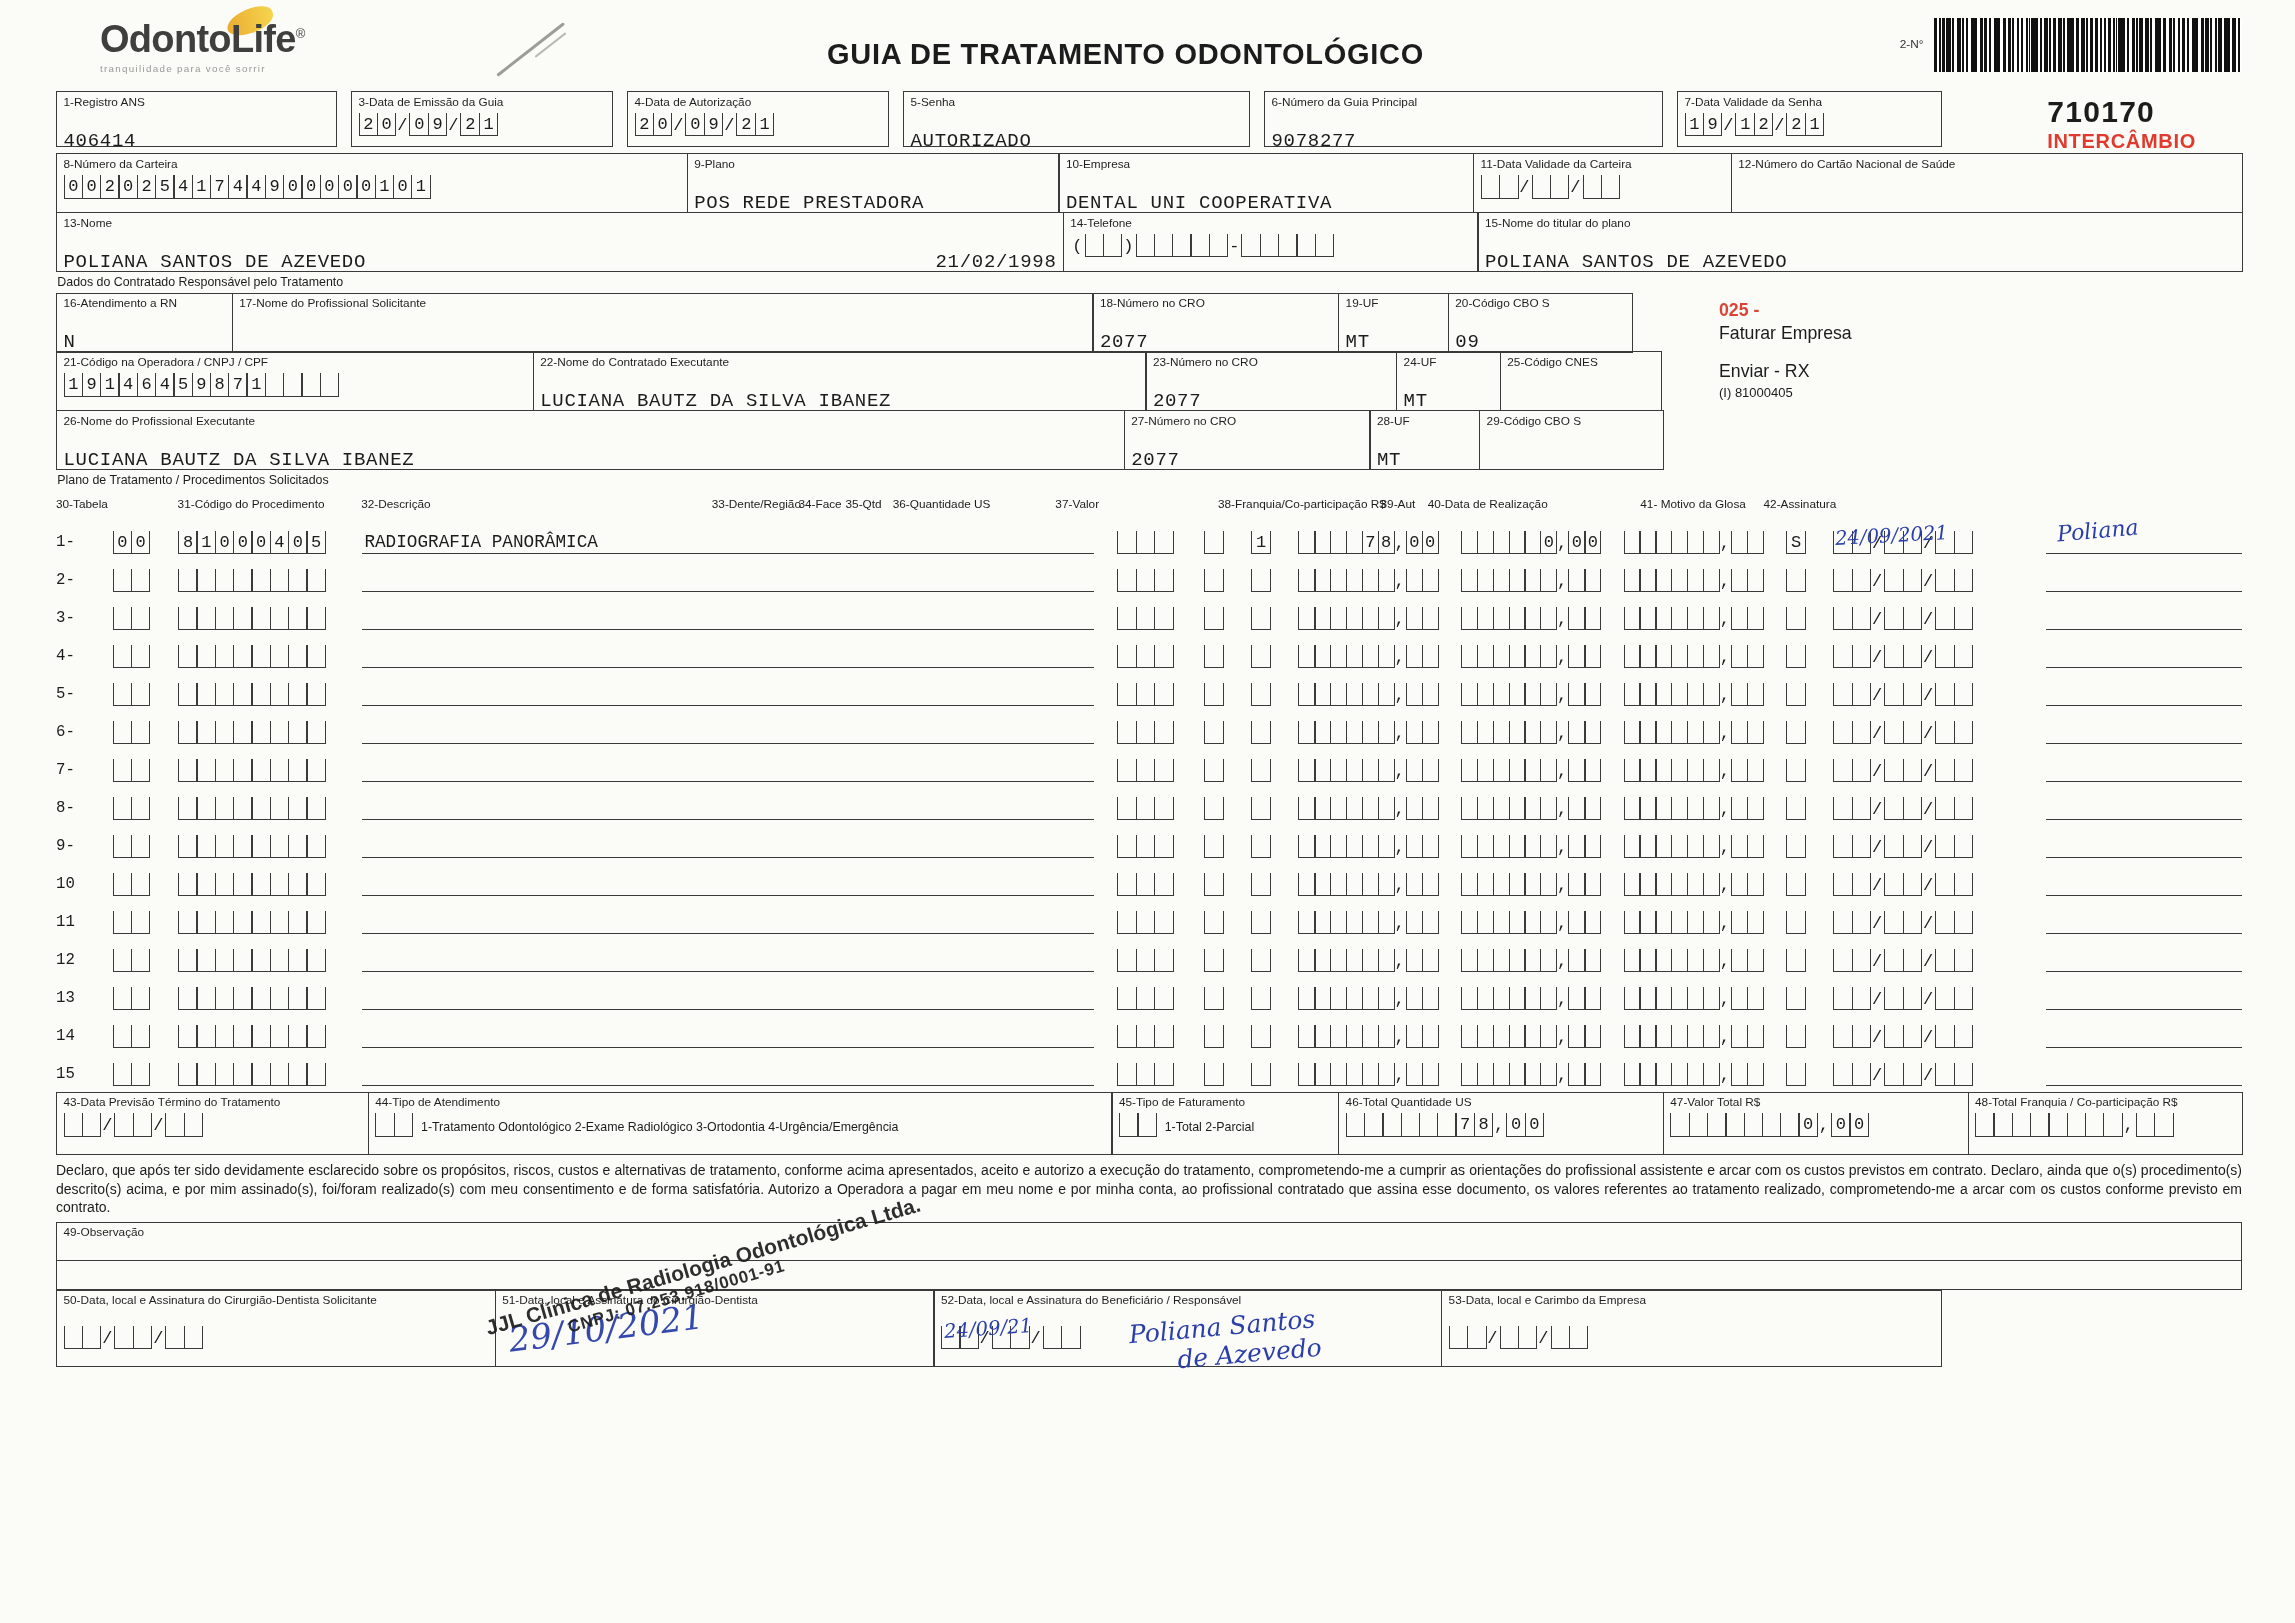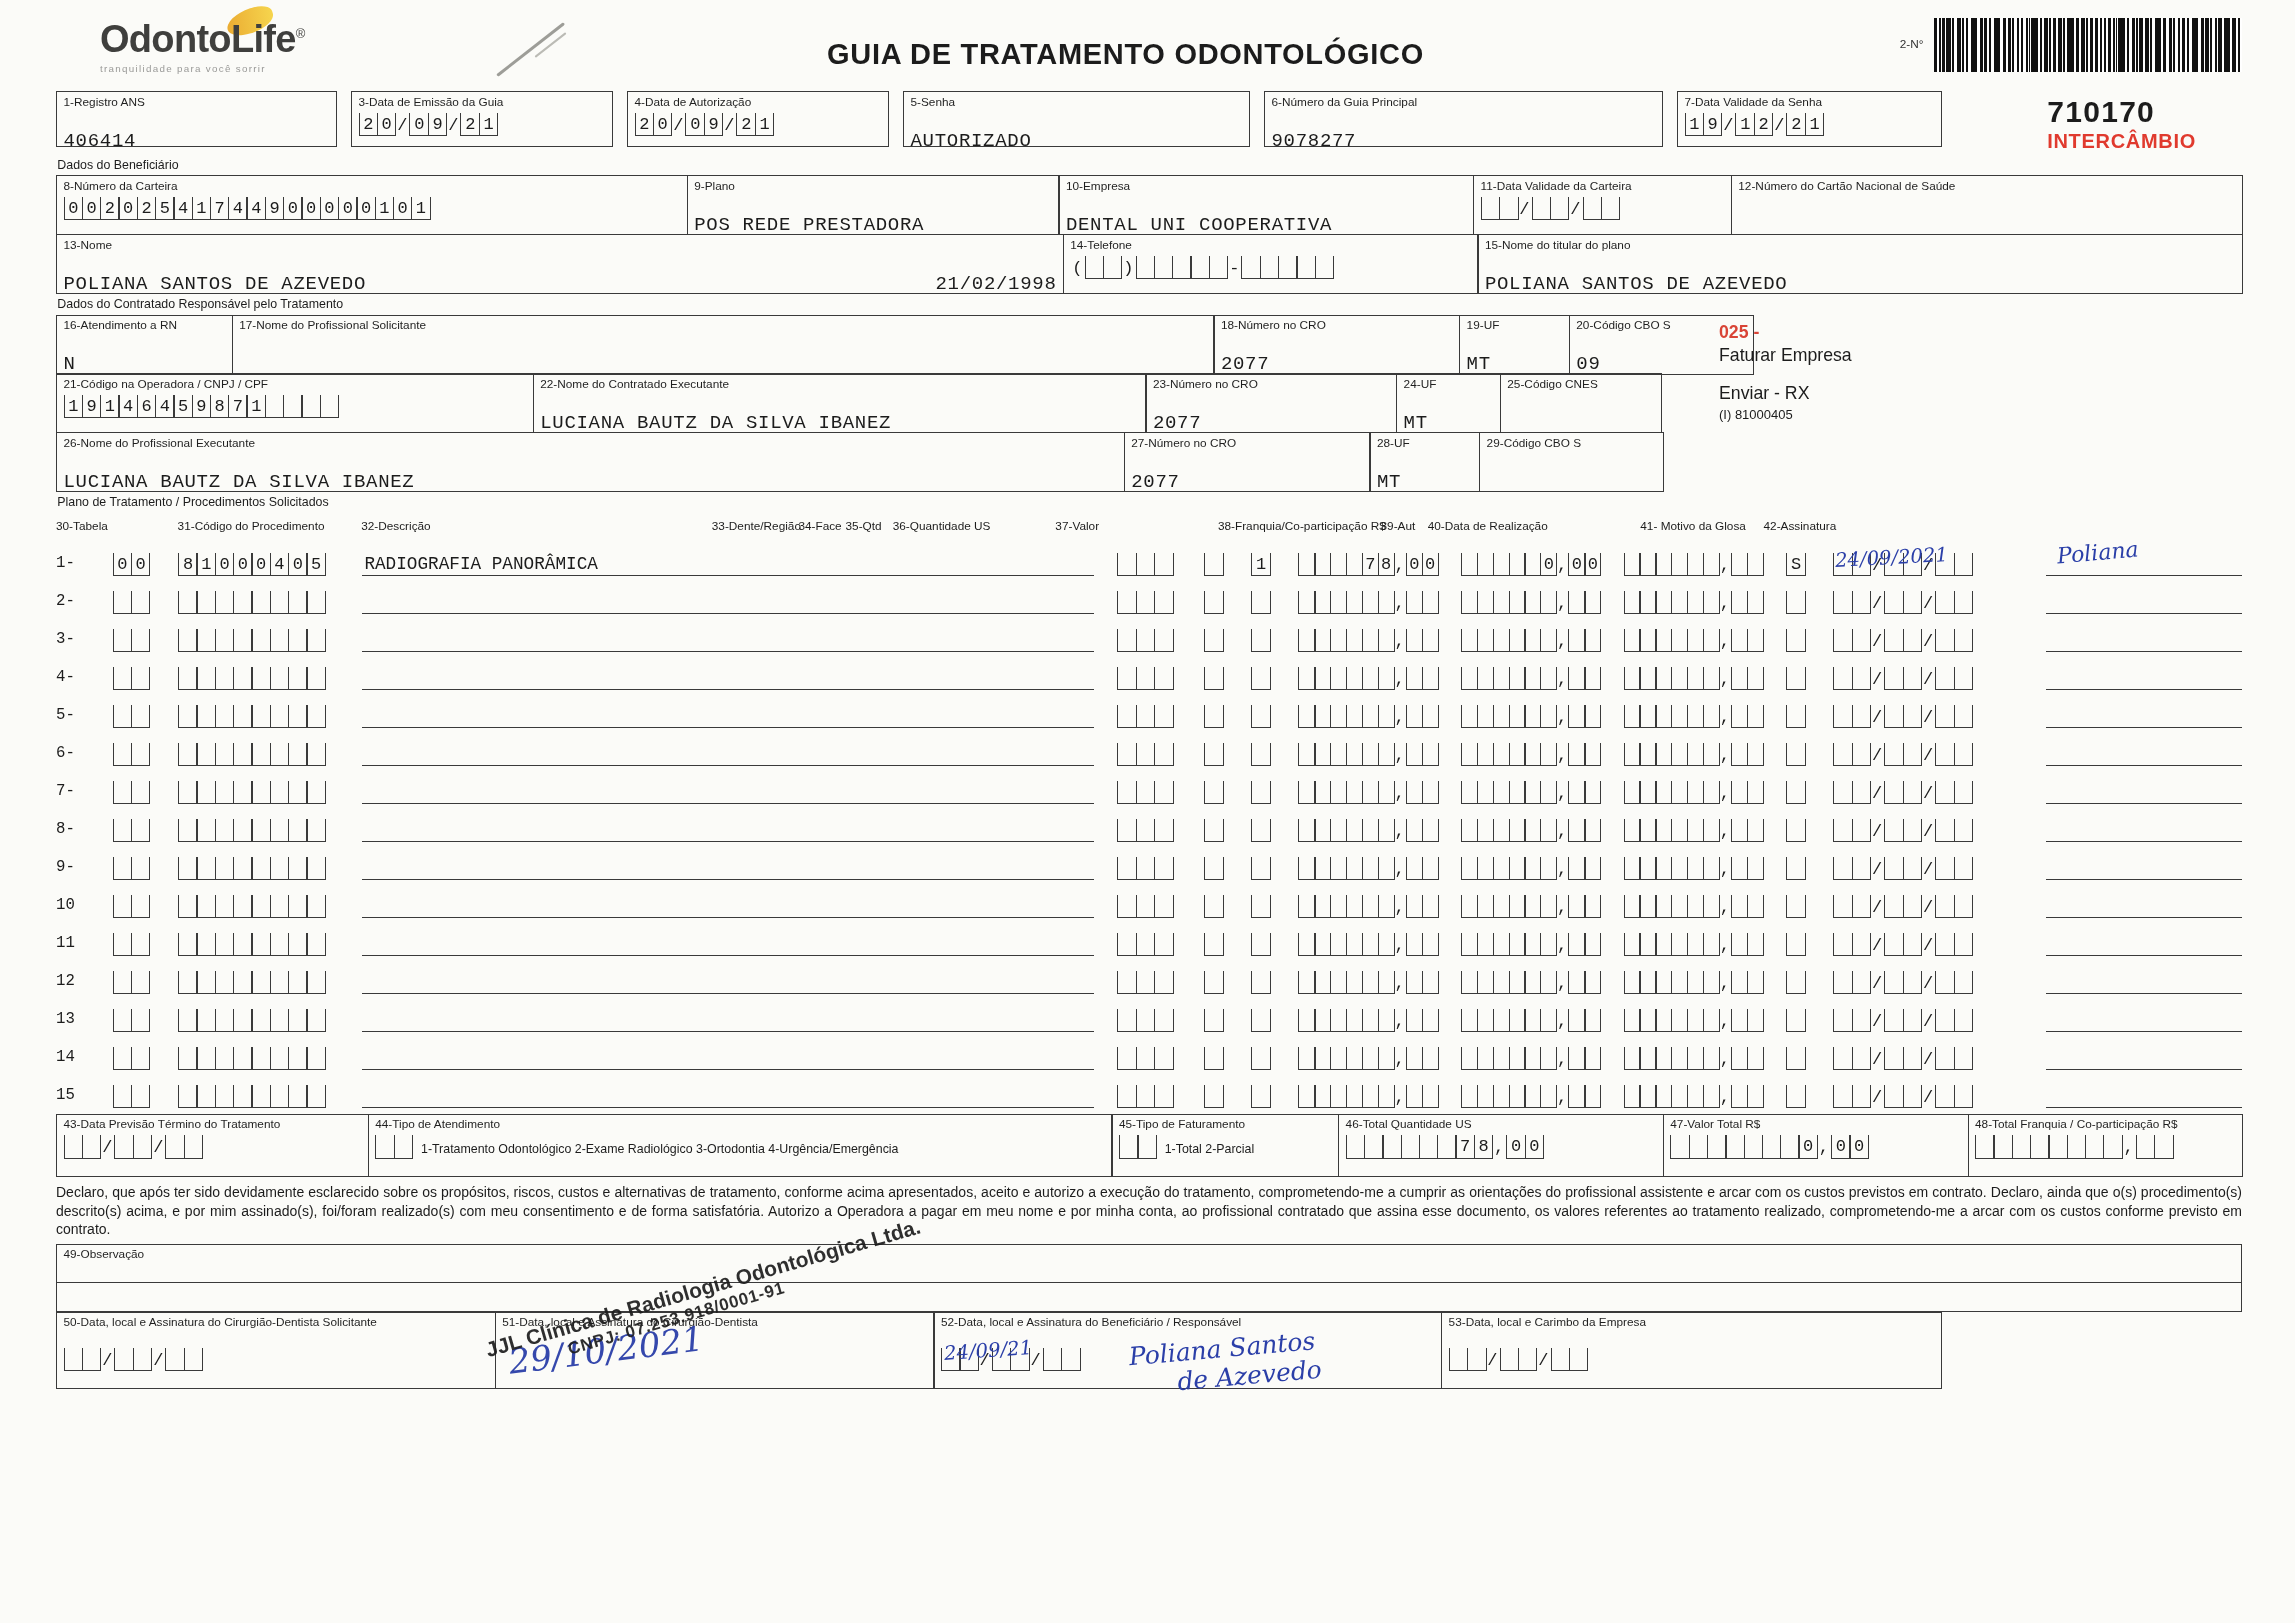--- a/index.html
+++ b/index.html
@@ -39,21 +39,21 @@
   .lbl { font-size:11.8px; white-space:nowrap; color:#1f1f1f; }
   .val { font-family:"Liberation Mono", monospace; font-size:19px; margin-top:21px; white-space:nowrap; letter-spacing:0.7px; }
   .v13 { display:flex; justify-content:space-between; }
   .seclab { font-size:12.4px; padding:4.6px 1.3px 3.3px; }
 
   .w160{width:105px}.w170{width:111px}.w247{width:162px}.w270{width:177px}.w282{width:185px}
   .w348{width:228px}.w378{width:247px}.w385{width:252px}.w395{width:259px}.w400{width:262px}
   .w405{width:265px}.w430{width:281px}.w468{width:306px}.w478{width:313px}.w498{width:326px}
   .w530{width:347px}.w570{width:373px}.w610{width:399px}.w635{width:416px}.w730{width:478px}
   .w765{width:501px}.w778{width:509px}.w805{width:440px}.w938{width:614px}.w965{width:632px}
-  .w1138{width:745px}.w1355{width:983px}.w1540{width:1008px}.w1633{width:1069px}
+  .w1138{width:745px}.w1355{width:862px}.w1540{width:1008px}.w1633{width:1069px}
   .grow{flex:1 1 auto}
   .h86{height:56px}.h92{height:60px}.h96{height:63px}.h118{height:77px}
 
   .gnb { margin-left:auto; padding:3.9px 46px 0 0; }
   .gnum { font-size:30px; font-weight:bold; letter-spacing:1.3px; }
   .intercambio { font-size:20px; font-weight:bold; color:#e03a2e; letter-spacing:0.7px; margin-top:1.3px; }
 
   
   .comb { display:inline-flex; align-items:flex-end; margin-top:3.9px; }
   .cc { width:19.6px; height:23.6px; border:1.3px solid #3a3a3a; border-top:none; margin-right:-1.3px;
@@ -181,21 +181,20 @@
             <span class="cc">2</span>
             <span class="cc">1</span>
           </span>
     </div>
     <div class="gnb">
       <div class="gnum">710170</div>
       <div class="intercambio">INTERCÂMBIO</div>
     </div>
   </div>
 
-  <div class="seclab">Dados do Beneficiário</div>
 
   <div class="frow">
     <div class="box w965 h92">
       <div class="lbl">8-Número da Carteira</div>
       <span class="comb">
             <span class="cc">0</span>
             <span class="cc">0</span>
             <span class="cc">2</span>
             <span class="cc">0</span>
             <span class="cc">2</span>

